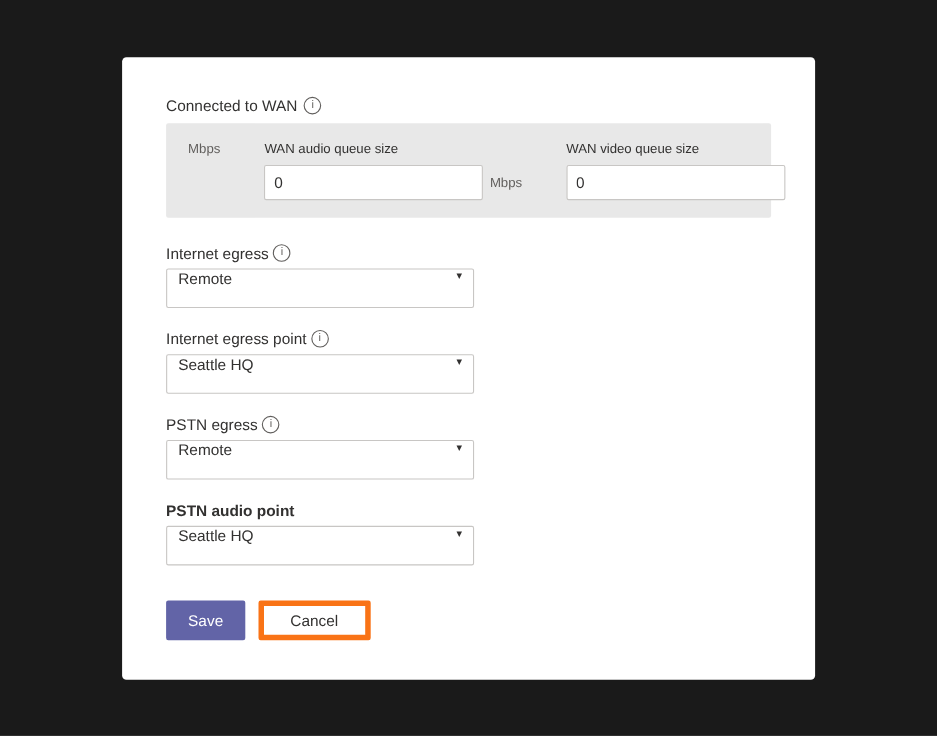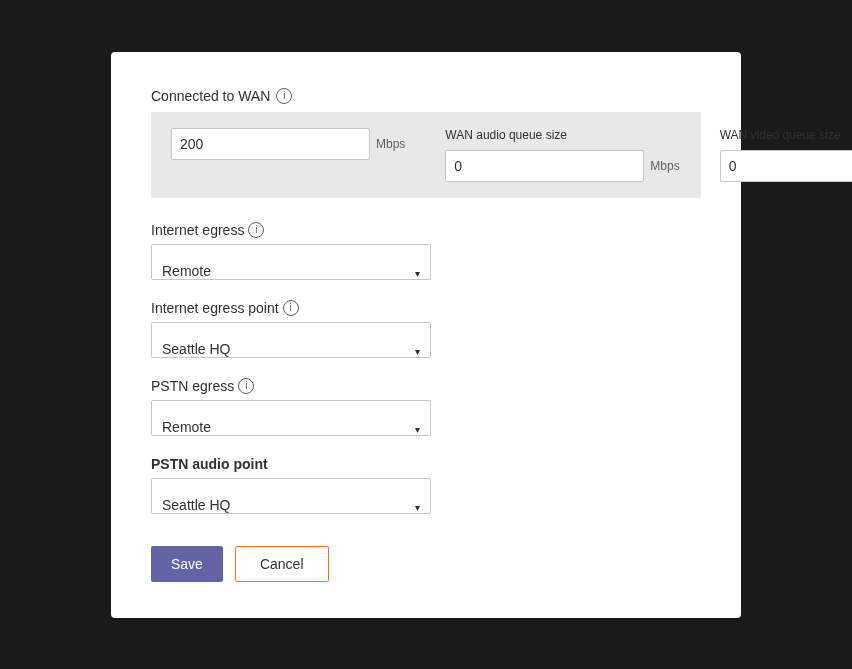--- a/index.html
+++ b/index.html
@@ -155,21 +155,21 @@
       font-weight: 400;
     }
 
     .dropdown {
       width: 280px;
       height: 36px;
       background: white;
       border: 1px solid #c8c6c4;
       border-radius: 2px;
       display: flex;
-      align-items: flex-end;
+      align-items: flex-start;
       justify-content: space-between;
       padding: 0 10px;
       cursor: pointer;
       font-size: 14px;
       color: #323130;
     }
 
     .dropdown-arrow {
       font-size: 10px;
       color: #323130;
@@ -190,21 +190,21 @@
       padding: 0 20px;
       height: 36px;
       font-size: 14px;
       cursor: pointer;
       font-family: inherit;
     }
 
     .btn-cancel {
       background: white;
       color: #323130;
-      border: 1px solid #f97316;
+      border: 5px solid #f97316;
       border-radius: 2px;
       padding: 0 24px;
       height: 36px;
       font-size: 14px;
       cursor: pointer;
       font-family: inherit;
     }
   </style>
 </head>
 <body>
@@ -213,21 +213,20 @@
 
   <div class="section-title-row">
     <span class="section-title">Connected to WAN</span>
     <span class="info-icon">i</span>
   </div>
 
 
   <div class="wan-metrics-box">
     <div class="metric-group">
       <div class="metric-input-row">
-        <input class="metric-input" type="text" value="200" style="">
         <span class="metric-unit">Mbps</span>
       </div>
     </div>
     <div class="metric-group">
       <span class="metric-label">WAN audio queue size</span>
       <div class="metric-input-row">
         <input class="metric-input" type="text" value="0" style="">
         <span class="metric-unit">Mbps</span>
       </div>
     </div>

